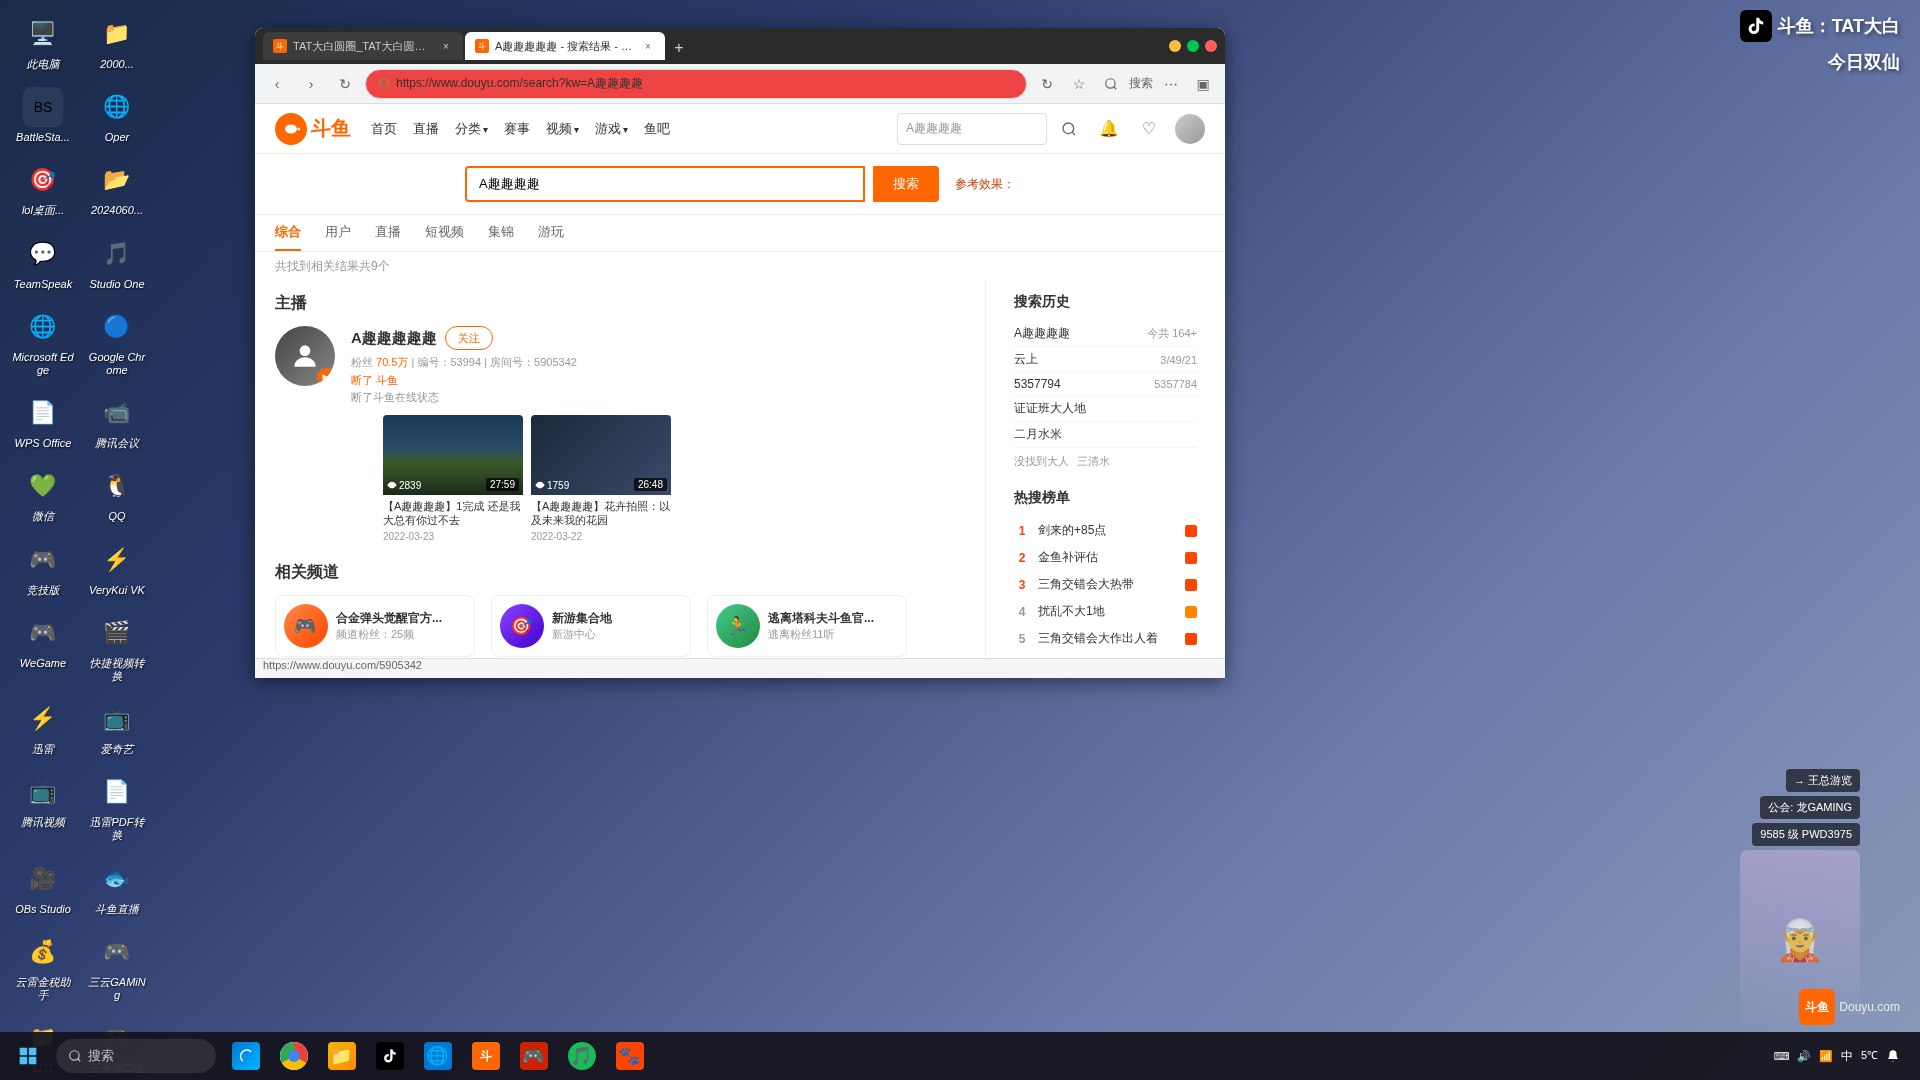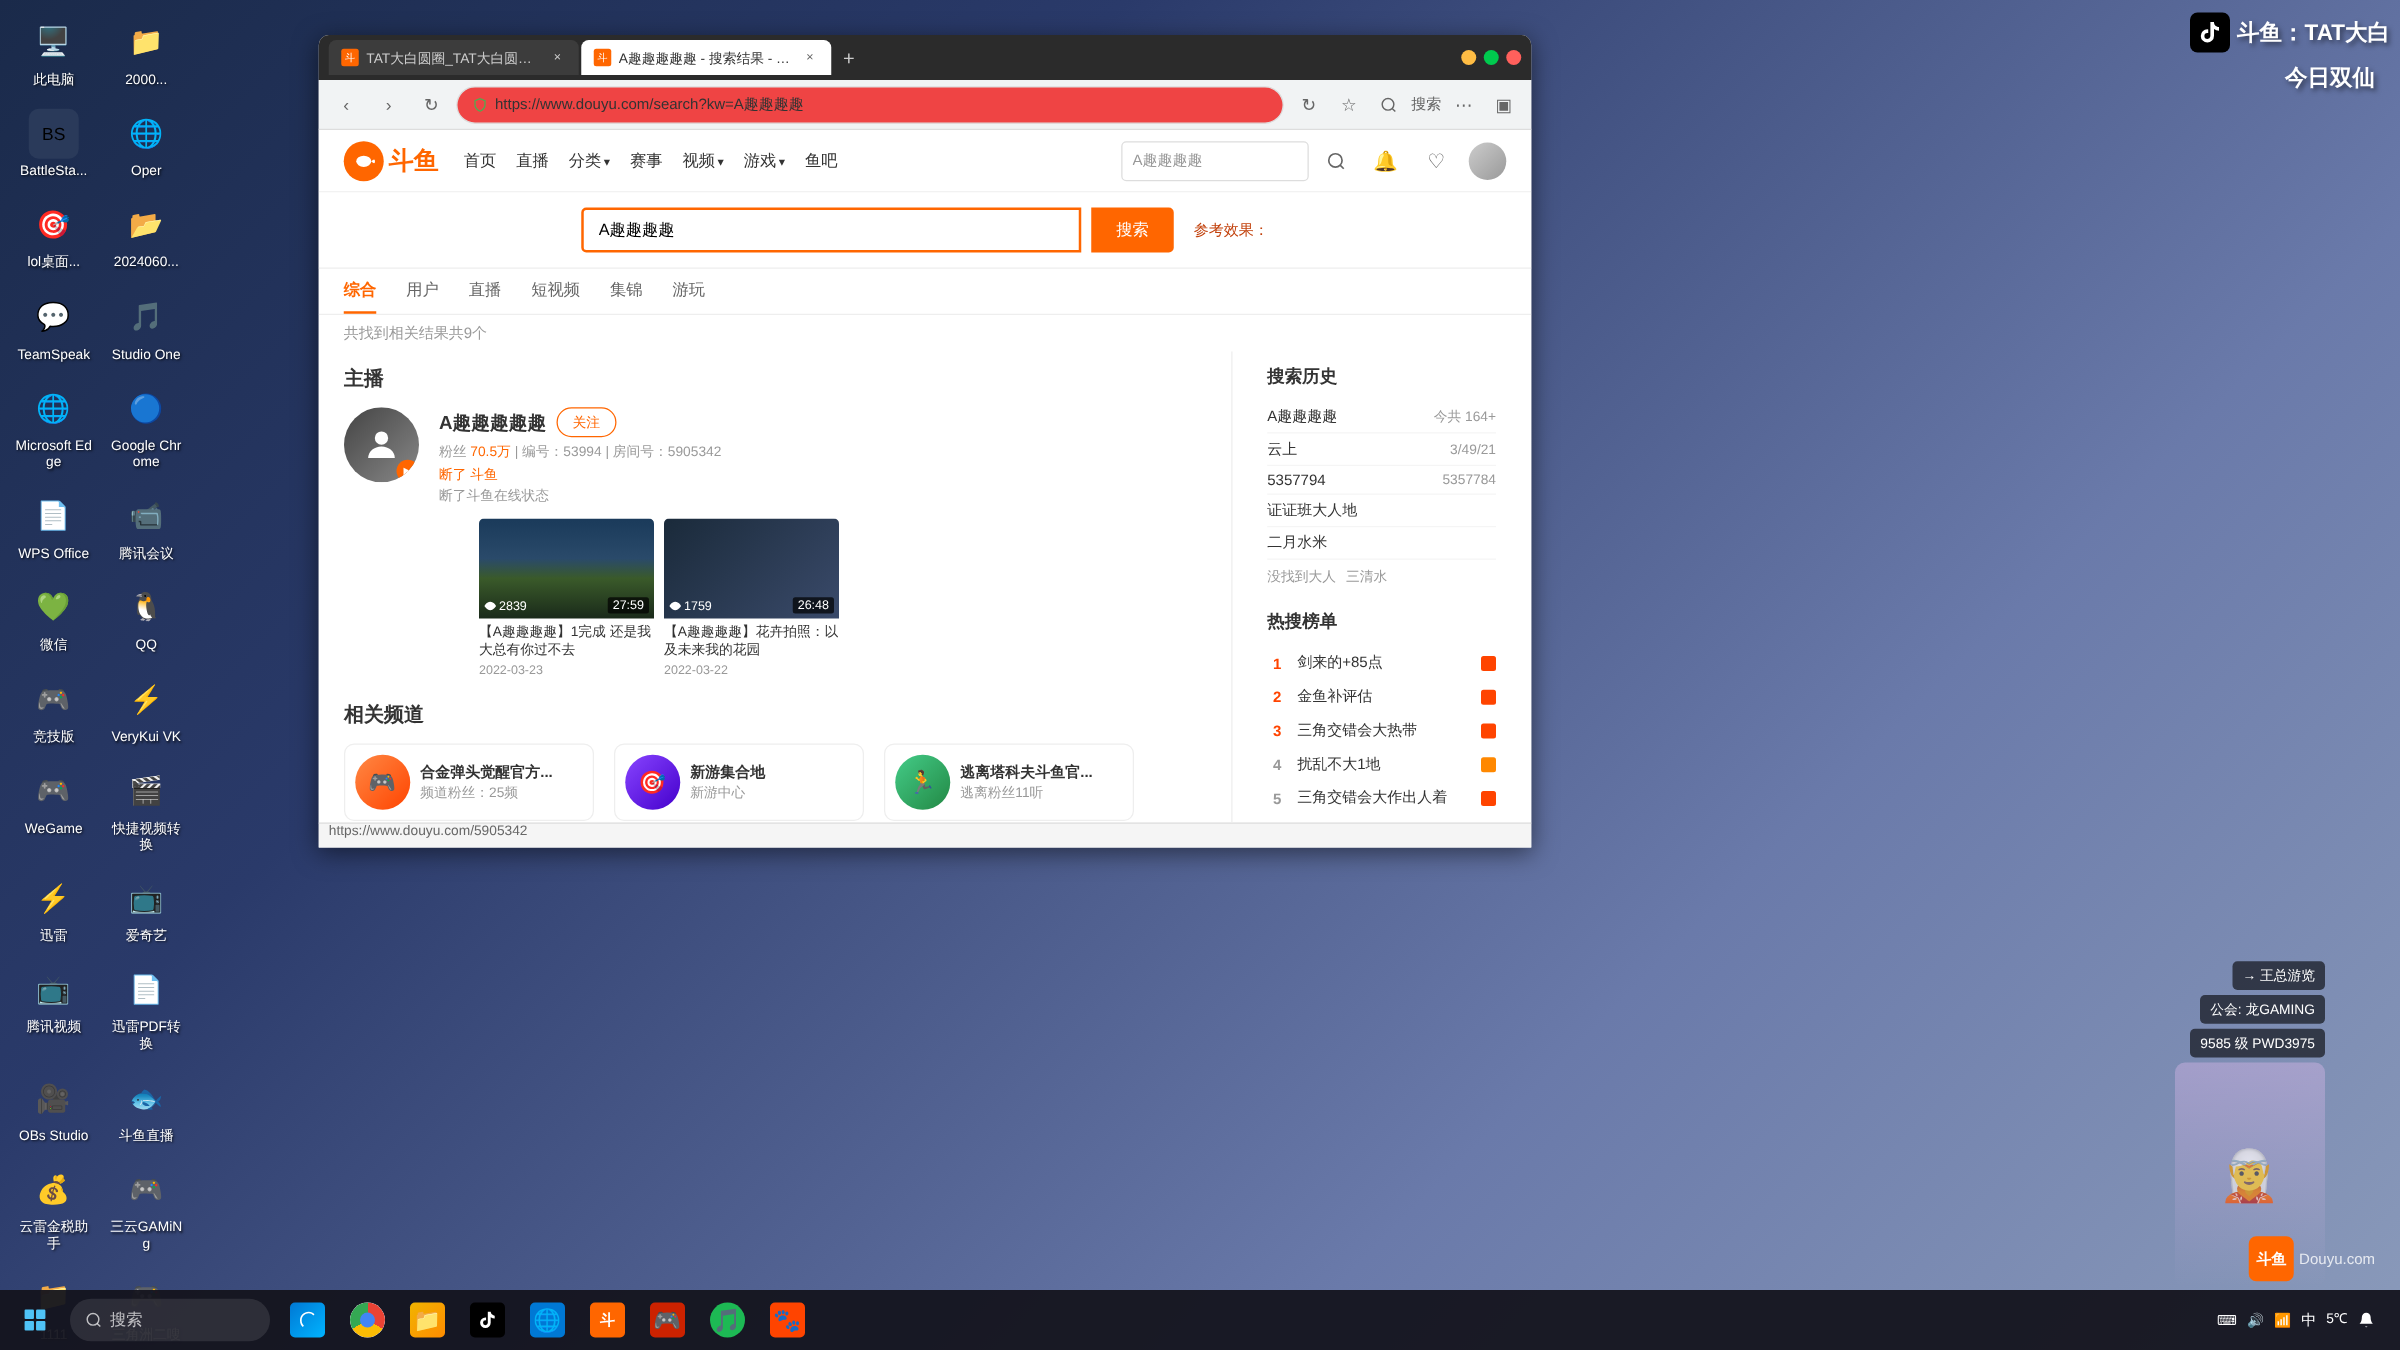--- a/index.html
+++ b/index.html
@@ -149,20 +149,21 @@
       margin-bottom: 4px;
     }
 
     .desktop-icon-label {
       color: white;
       font-size: 11px;
       text-align: center;
       text-shadow: 1px 1px 2px rgba(0,0,0,0.8);
       word-break: break-all;
       line-height: 1.2;
+      font-style: italic;
     }
 
     
     .browser-window {
       position: absolute;
       top: 28px;
       left: 255px;
       width: 970px;
       height: 650px;
       background: white;
@@ -820,21 +821,21 @@
 
     .statusbar-url {
       font-size: 11px;
       color: #666;
     }
 
     
     .tiktok-widget {
       position: absolute;
       top: 10px;
-      right: 8px;
+      right: 20px;
       display: flex;
       align-items: center;
       gap: 6px;
       color: white;
       z-index: 20;
     }
 
     .tiktok-icon {
       width: 32px;
       height: 32px;

